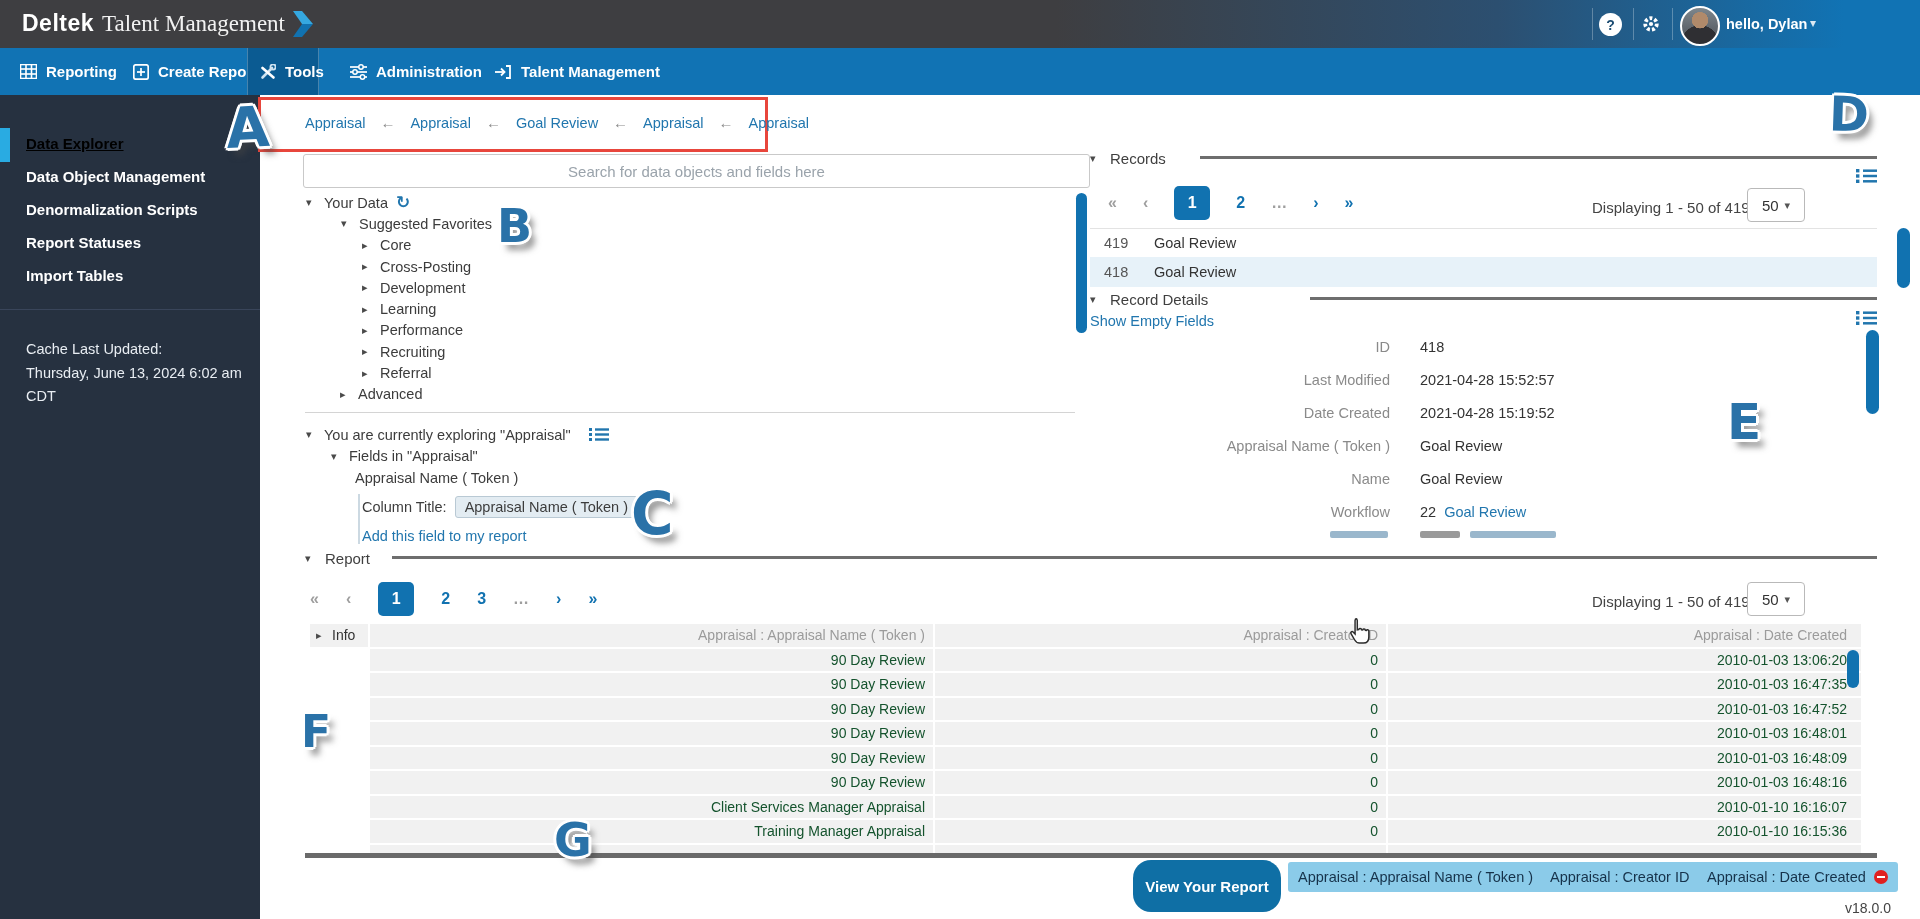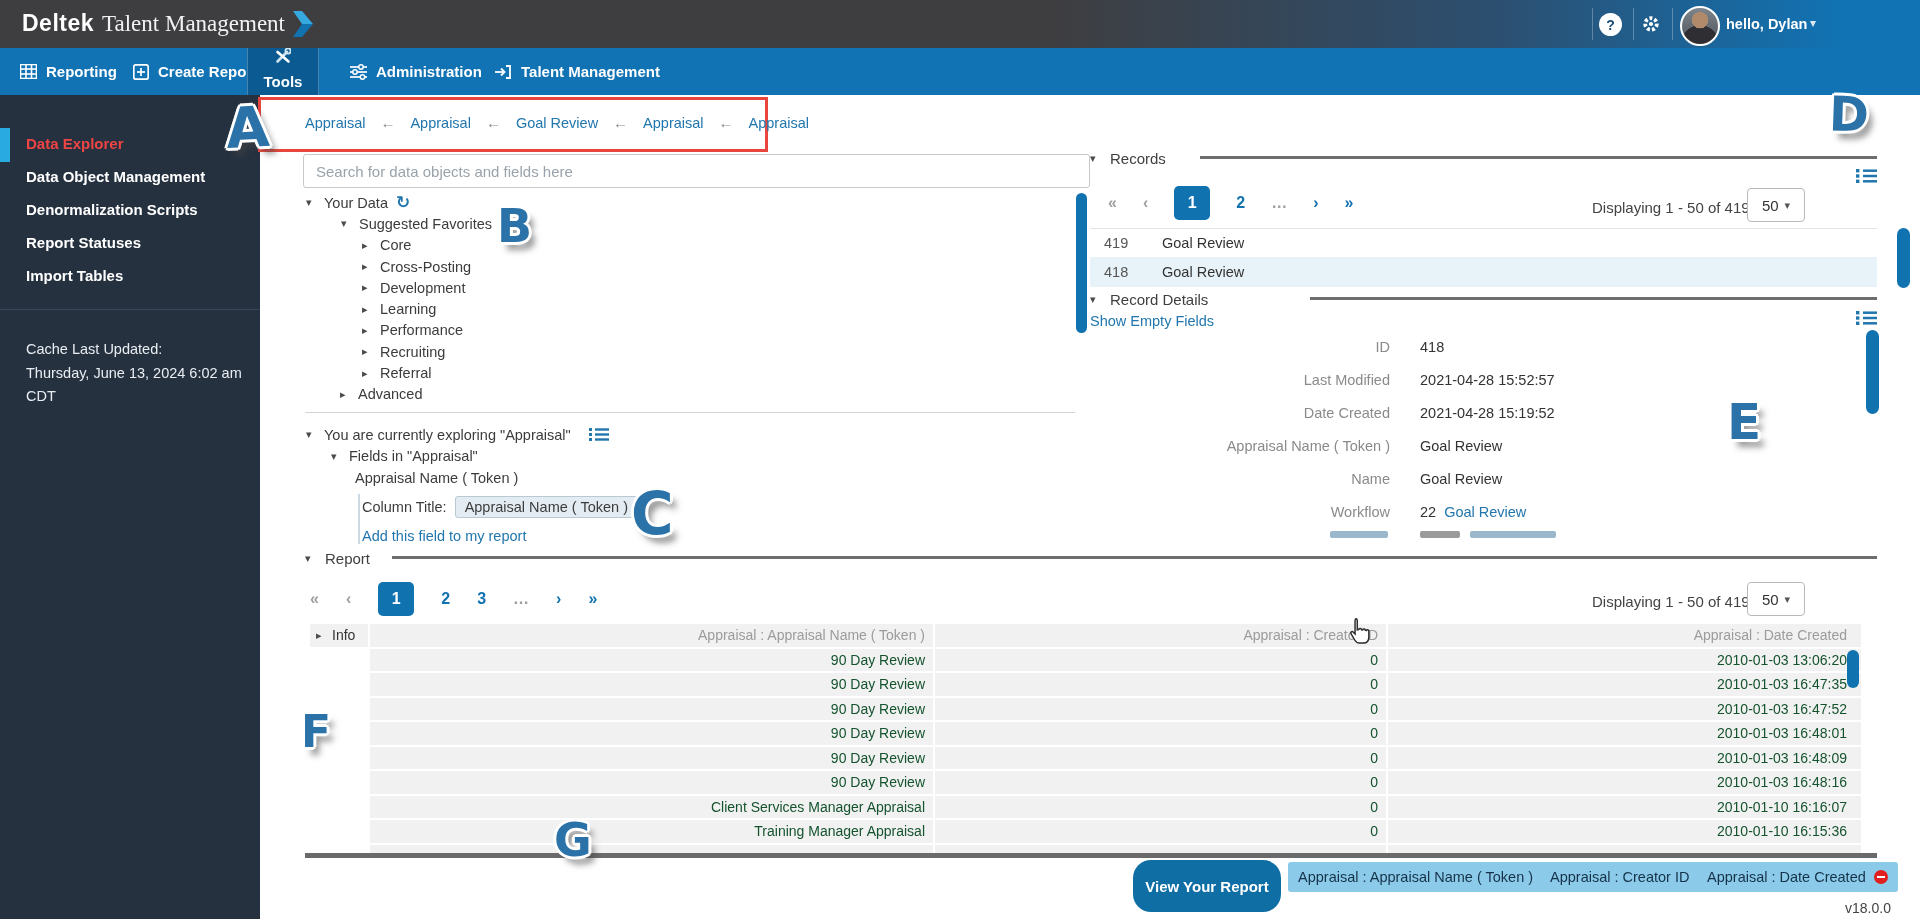--- a/index.html
+++ b/index.html
@@ -20,41 +20,41 @@
     background:radial-gradient(circle at 50% 34%,#b08a6b 0 27%,rgba(0,0,0,0) 28%),
                radial-gradient(circle at 50% 100%,#2f2f33 0 46%,rgba(0,0,0,0) 47%),
                linear-gradient(#7d868d,#4a4f55);}
   .greeting{left:1726px;top:16px;color:#fff;font-size:14.5px;font-weight:700;}
   .user-caret{left:1810px;top:16px;color:#dce9f3;font-size:12px;}
 
   
   .navbar{left:0;top:48px;width:1920px;height:47px;background:#1173b4;}
   .nav-item{top:48px;height:47px;display:flex;align-items:center;gap:9px;color:#fff;
     font-size:15px;font-weight:700;padding:0 12px;box-sizing:border-box;}
-  .nav-item.active{background:#0b5b92;border-left:1px solid rgba(255,255,255,.25);border-right:1px solid rgba(255,255,255,.25);flex-direction:column;}
+  .nav-item.active{background:#0b5b92;border-left:1px solid rgba(255,255,255,.25);border-right:1px solid rgba(255,255,255,.25);}
   .nav-ic{display:flex;align-items:center;}
 
   
   .sidebar{left:0;top:95px;width:260px;height:824px;background:#263140;}
   .side-item{left:26px;width:220px;font-size:15px;font-weight:700;color:#fff;line-height:22px;}
-  .side-item.active{color:#ef4444;}
+  .side-item.active{color:#000000;text-decoration:underline;}
   .side-indicator{left:0;top:128px;width:10px;height:34px;background:#29abe2;}
   .side-divider{left:0;top:309px;width:260px;height:1px;background:#39455a;}
   .cache{left:26px;width:225px;color:#e8edf2;font-size:14.5px;font-weight:400;line-height:23px;}
 
   
   .redbox{left:258px;top:97px;width:510px;height:55px;border:3px solid #e8463c;box-sizing:border-box;}
   .breadcrumb{left:305px;top:114px;display:flex;align-items:center;gap:15px;font-size:14.5px;}
   .crumb{color:#2176ae;}
   .crumb-arrow{color:#8a8a8a;font-size:15px;}
 
   
   .search-input{left:303px;top:154px;width:787px;height:34px;box-sizing:border-box;
     border:1px solid #c9c9c9;border-radius:3px;padding:0 12px;font-size:15px;color:#333;
-    font-family:"Liberation Sans",sans-serif;outline:none;}
+    font-family:"Liberation Sans",sans-serif;outline:none;text-align:center;}
   .search-input::placeholder{color:#9aa3ab;}
 
   
   .tree{left:303px;top:192px;width:780px;font-size:14.5px;color:#3c3c3c;}
   .trow{display:flex;align-items:center;gap:8px;height:21.3px;}
   .caret{color:#4a4a4a;font-size:11px;width:10px;flex:0 0 auto;}
   .refresh{color:#2176ae;font-weight:700;font-size:17px;line-height:14px;}
   .tree-divider{left:305px;top:412px;width:770px;height:1px;background:#d4d4d4;}
 
   .explore{left:303px;top:424px;width:780px;font-size:14.5px;}
@@ -72,21 +72,21 @@
   .pager{display:flex;align-items:center;font-size:16px;}
   .pg{color:#1172b0;font-weight:700;text-align:center;}
   .pg.dim{color:#9e9e9e;}
   .pg.cur{background:#1172b0;color:#fff;border-radius:5px;width:36px;height:34px;line-height:34px;}
   .displaying{font-size:15px;color:#444;}
   .pagesize{width:58px;height:34px;border:1px solid #b9b9b9;border-radius:4px;background:#fff;
     display:flex;align-items:center;justify-content:center;gap:6px;font-size:15px;color:#333;box-sizing:border-box;}
   .pagesize .dd{font-size:11px;color:#555;}
 
   
-  .rec-row{display:flex;align-items:center;height:28px;font-size:14.5px;gap:28px;padding-left:14px;}
+  .rec-row{display:flex;align-items:center;height:28px;font-size:14.5px;gap:20px;padding-left:14px;}
   .rec-row.sel{background:#e7f2f9;height:30px;}
   .rec-id{color:#555;width:30px;}
   .rec-name{color:#333;}
   .link{color:#2176ae;}
   .dt-row{display:flex;height:33px;align-items:center;font-size:14.5px;}
   .dt-label{width:300px;text-align:right;color:#8a8a8a;}
   .dt-val{margin-left:30px;color:#333;display:flex;gap:8px;}
   .ghost-bar{height:7px;border-radius:2px;}
 
   

